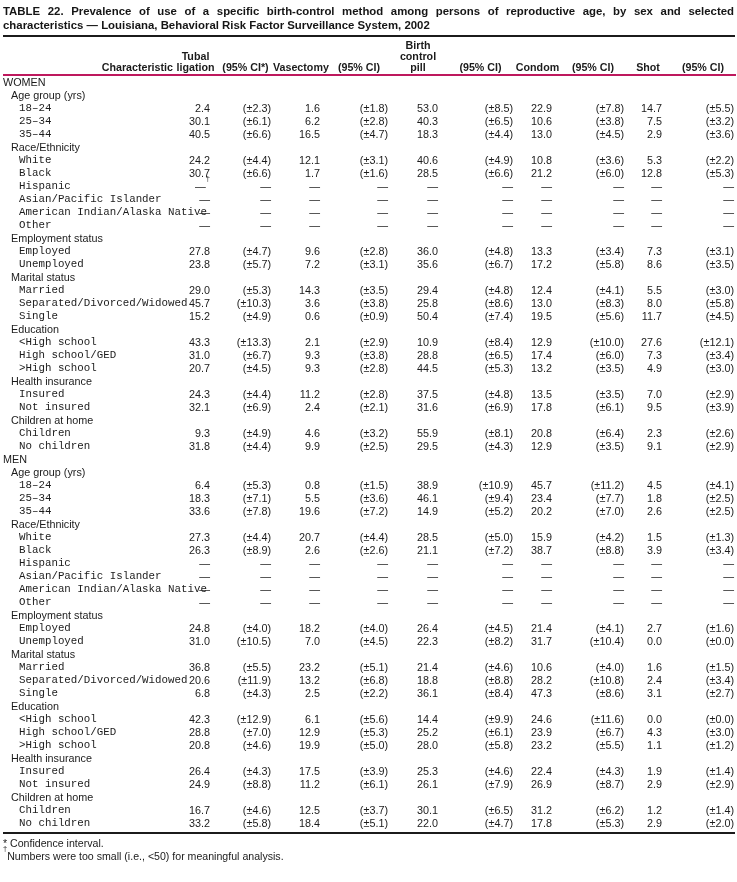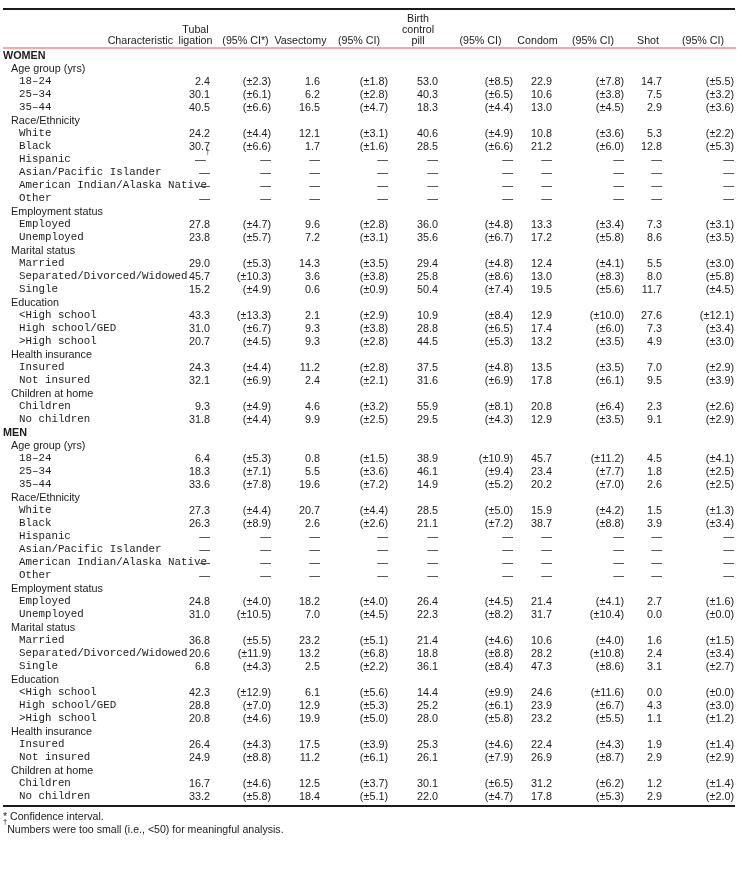--- a/index.html
+++ b/index.html
@@ -12,41 +12,42 @@
   .page { padding:5px 2px 0 3px; width:737px; }
   .title {
     font-weight:bold; font-size:11.4px; line-height:13.5px;
     text-align:justify; color:#151515; padding-right:1px;
   }
   .rule { border-top:2px solid #1b1b1b; }
   .rule-title { margin-top:3px; }
   .rule-foot { margin-top:2px; }
   table { border-collapse:collapse; table-layout:fixed; width:733px; }
   thead th {
-    vertical-align:bottom; font-weight:normal; font-size:10.7px; line-height:10.8px;
+    vertical-align:bottom; font-weight:bold; font-size:10.7px; line-height:10.8px;
     text-align:center; white-space:nowrap;
-    padding:3px 0 2px 0; border-bottom:2px solid #fca5a5;
+    padding:3px 0 2px 0; border-bottom:2px solid #be185d;
   }
   thead th.char-head { text-align:right; }
   tbody td {
     font-size:10.8px; line-height:13px; height:13px;
     white-space:nowrap; vertical-align:bottom;
   }
   td.val { text-align:right; padding-right:8px; }
   td.ci  { text-align:right; padding-right:2px; }
-  td.label-section { font-weight:bold; padding-left:0;margin-top:36px; }
+  td.label-section { font-weight:normal; padding-left:0;margin-top:36px; }
   td.label-group   { font-weight:normal; padding-left:8px; }
   td.label-item    { padding-left:16px;font-family:Liberation Mono, monospace; }
   sup.dag { font-size:7.5px; vertical-align:top; line-height:0; position:relative; top:-1px; }
   .footnotes { padding-top:3px; font-size:10.6px; line-height:13px; color:#1b1b1b; }
 </style>
 </head>
 <body>
 
 <div class="page">
+  <div class="title">TABLE 22. Prevalence of use of a specific birth-control method among persons of reproductive age, by sex and selected characteristics — Louisiana, Behavioral Risk Factor Surveillance System, 2002</div>
   <div class="rule rule-title"></div>
   <table>
     <colgroup>
       <col style="width:170px">
         <col style="width:45px">
         <col style="width:55px">
       <col style="width:55px">
         <col style="width:62px">
         <col style="width:56px">
       <col style="width:69px">

